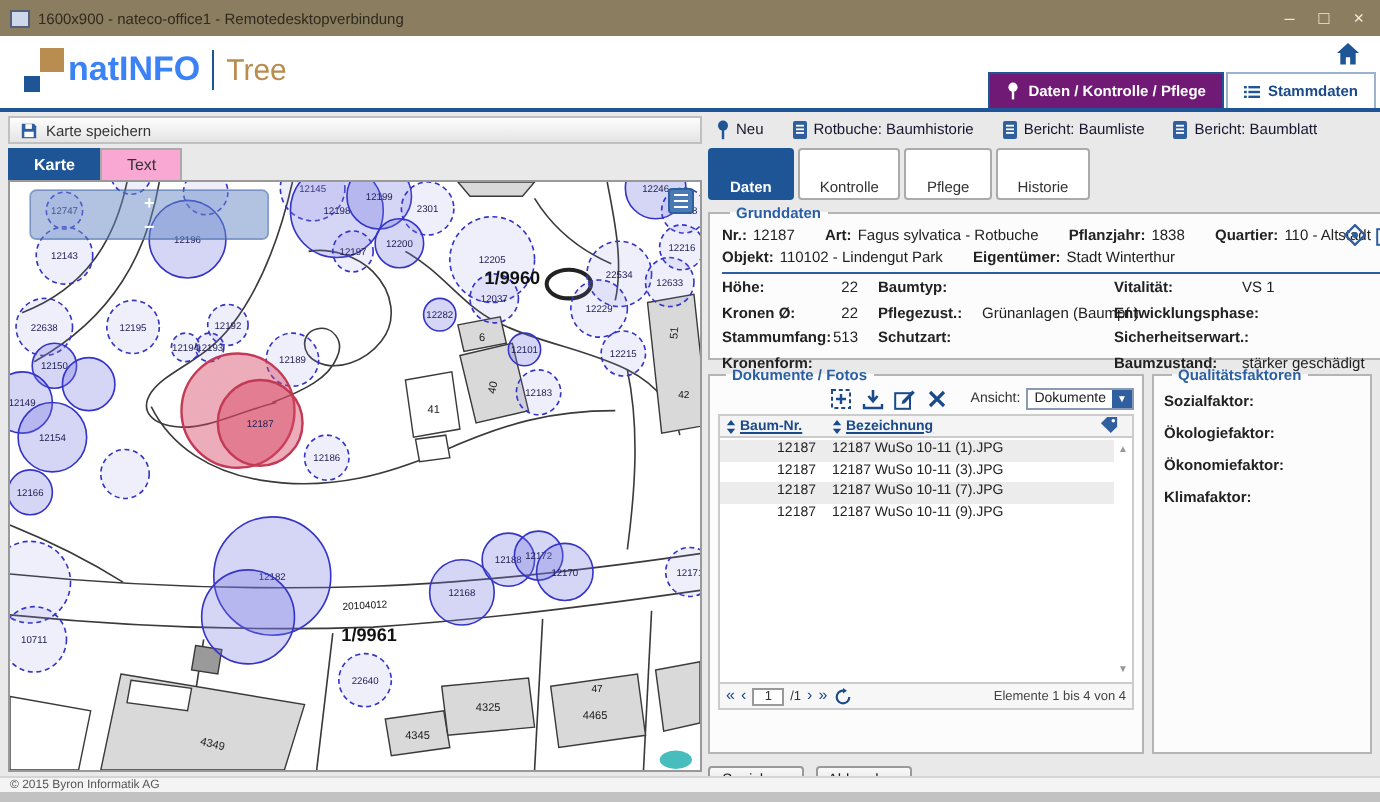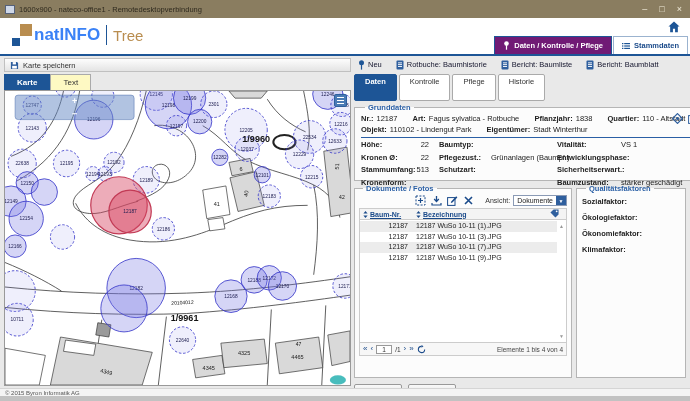--- a/index.html
+++ b/index.html
@@ -27,32 +27,32 @@
   .htab { height:18px; display:flex; align-items:center; gap:4px; padding:0 8px; font-size:7.5px; font-weight:bold; border:1px solid #1d5596; border-bottom:none; }
   .htab.active { background:#701a75; color:#fff;align-items:center; }
   .htab.inactive { background:#fff; color:#1a4a8a; border-color:#9bb3cf; }
 
   
   .map-panel { position:absolute; left:4px; top:58px; width:347px; height:330px; }
   .map-savebar { height:14px; background:linear-gradient(#fdfdfd,#e4e4e4); border:1px solid #c0c0c0; display:flex; align-items:center; gap:4px; padding:0 5px; font-size:7.5px; color:#333; }
   .map-tabs { display:flex; margin-top:2px; }
   .mtab { height:16px; padding:0 12px; font-size:8px; line-height:15px; border:1px solid #aaa; border-bottom:none; }
   .mtab.active { background:#1d5596; color:#fff; font-weight:bold; border-color:#1d5596; }
-  .mtab.inactive { background:#fef9c3; color:#333; }
+  .mtab.inactive { background:#f9a8d4; color:#333; }
   .map-canvas { position:relative; width:347px; height:296px; background:#fff; border:1px solid #999; }
   #map-svg { width:100%; height:100%; display:block; }
   .map-menu-btn { position:absolute; top:3px; right:3px; width:13px; height:13px; background:#4a7ab5; border:1px solid #2f5f9e; border-radius:2px; display:flex; flex-direction:column; justify-content:center; gap:2px; padding:2px; }
   .map-menu-btn i { display:block; height:1px; background:#fff; }
 
   
   .right-panel { position:absolute; left:354px; top:58px; width:332px; height:330px; }
   .rp-toolbar { display:flex; align-items:center; gap:14px; height:13px; font-size:7.5px; color:#15162e; padding-left:4px; }
   .tbi { display:flex; align-items:center; gap:3px; cursor:default; white-space:nowrap; }
   .rp-tabs { display:flex; margin-top:3px; gap:2px; }
-  .rtab { height:27px; line-height:14px; padding:0 10px; font-size:7.5px; border:1px solid #aaa; background:#fff; color:#333; border-radius:2px; }
+  .rtab { height:15px; line-height:14px; padding:12px 10px; font-size:7.5px; border:1px solid #aaa; background:#fff; color:#333; border-radius:2px; }
   .rtab.active { background:#1d5596; border-color:#1d5596; color:#fff; font-weight:bold; }
 
   fieldset { border:1px solid #b5b5b5; background:#fcfcfc; }
   legend { font-size:7.5px; color:#2a5fa5; font-weight:bold; padding:0 3px; margin-left:4px; }
 
   .fs-grund { position:relative; margin-top:2px; height:78px; padding:0 6px 2px; }
   .gd-line { font-size:7.5px; color:#222; line-height:11px; white-space:nowrap; }
   .gd-line b { margin-right:3px; }
   .gd-line .v { margin-right:13px; }
   .gd-icons { position:absolute; right:5px; top:1px; display:flex; gap:5px; }

